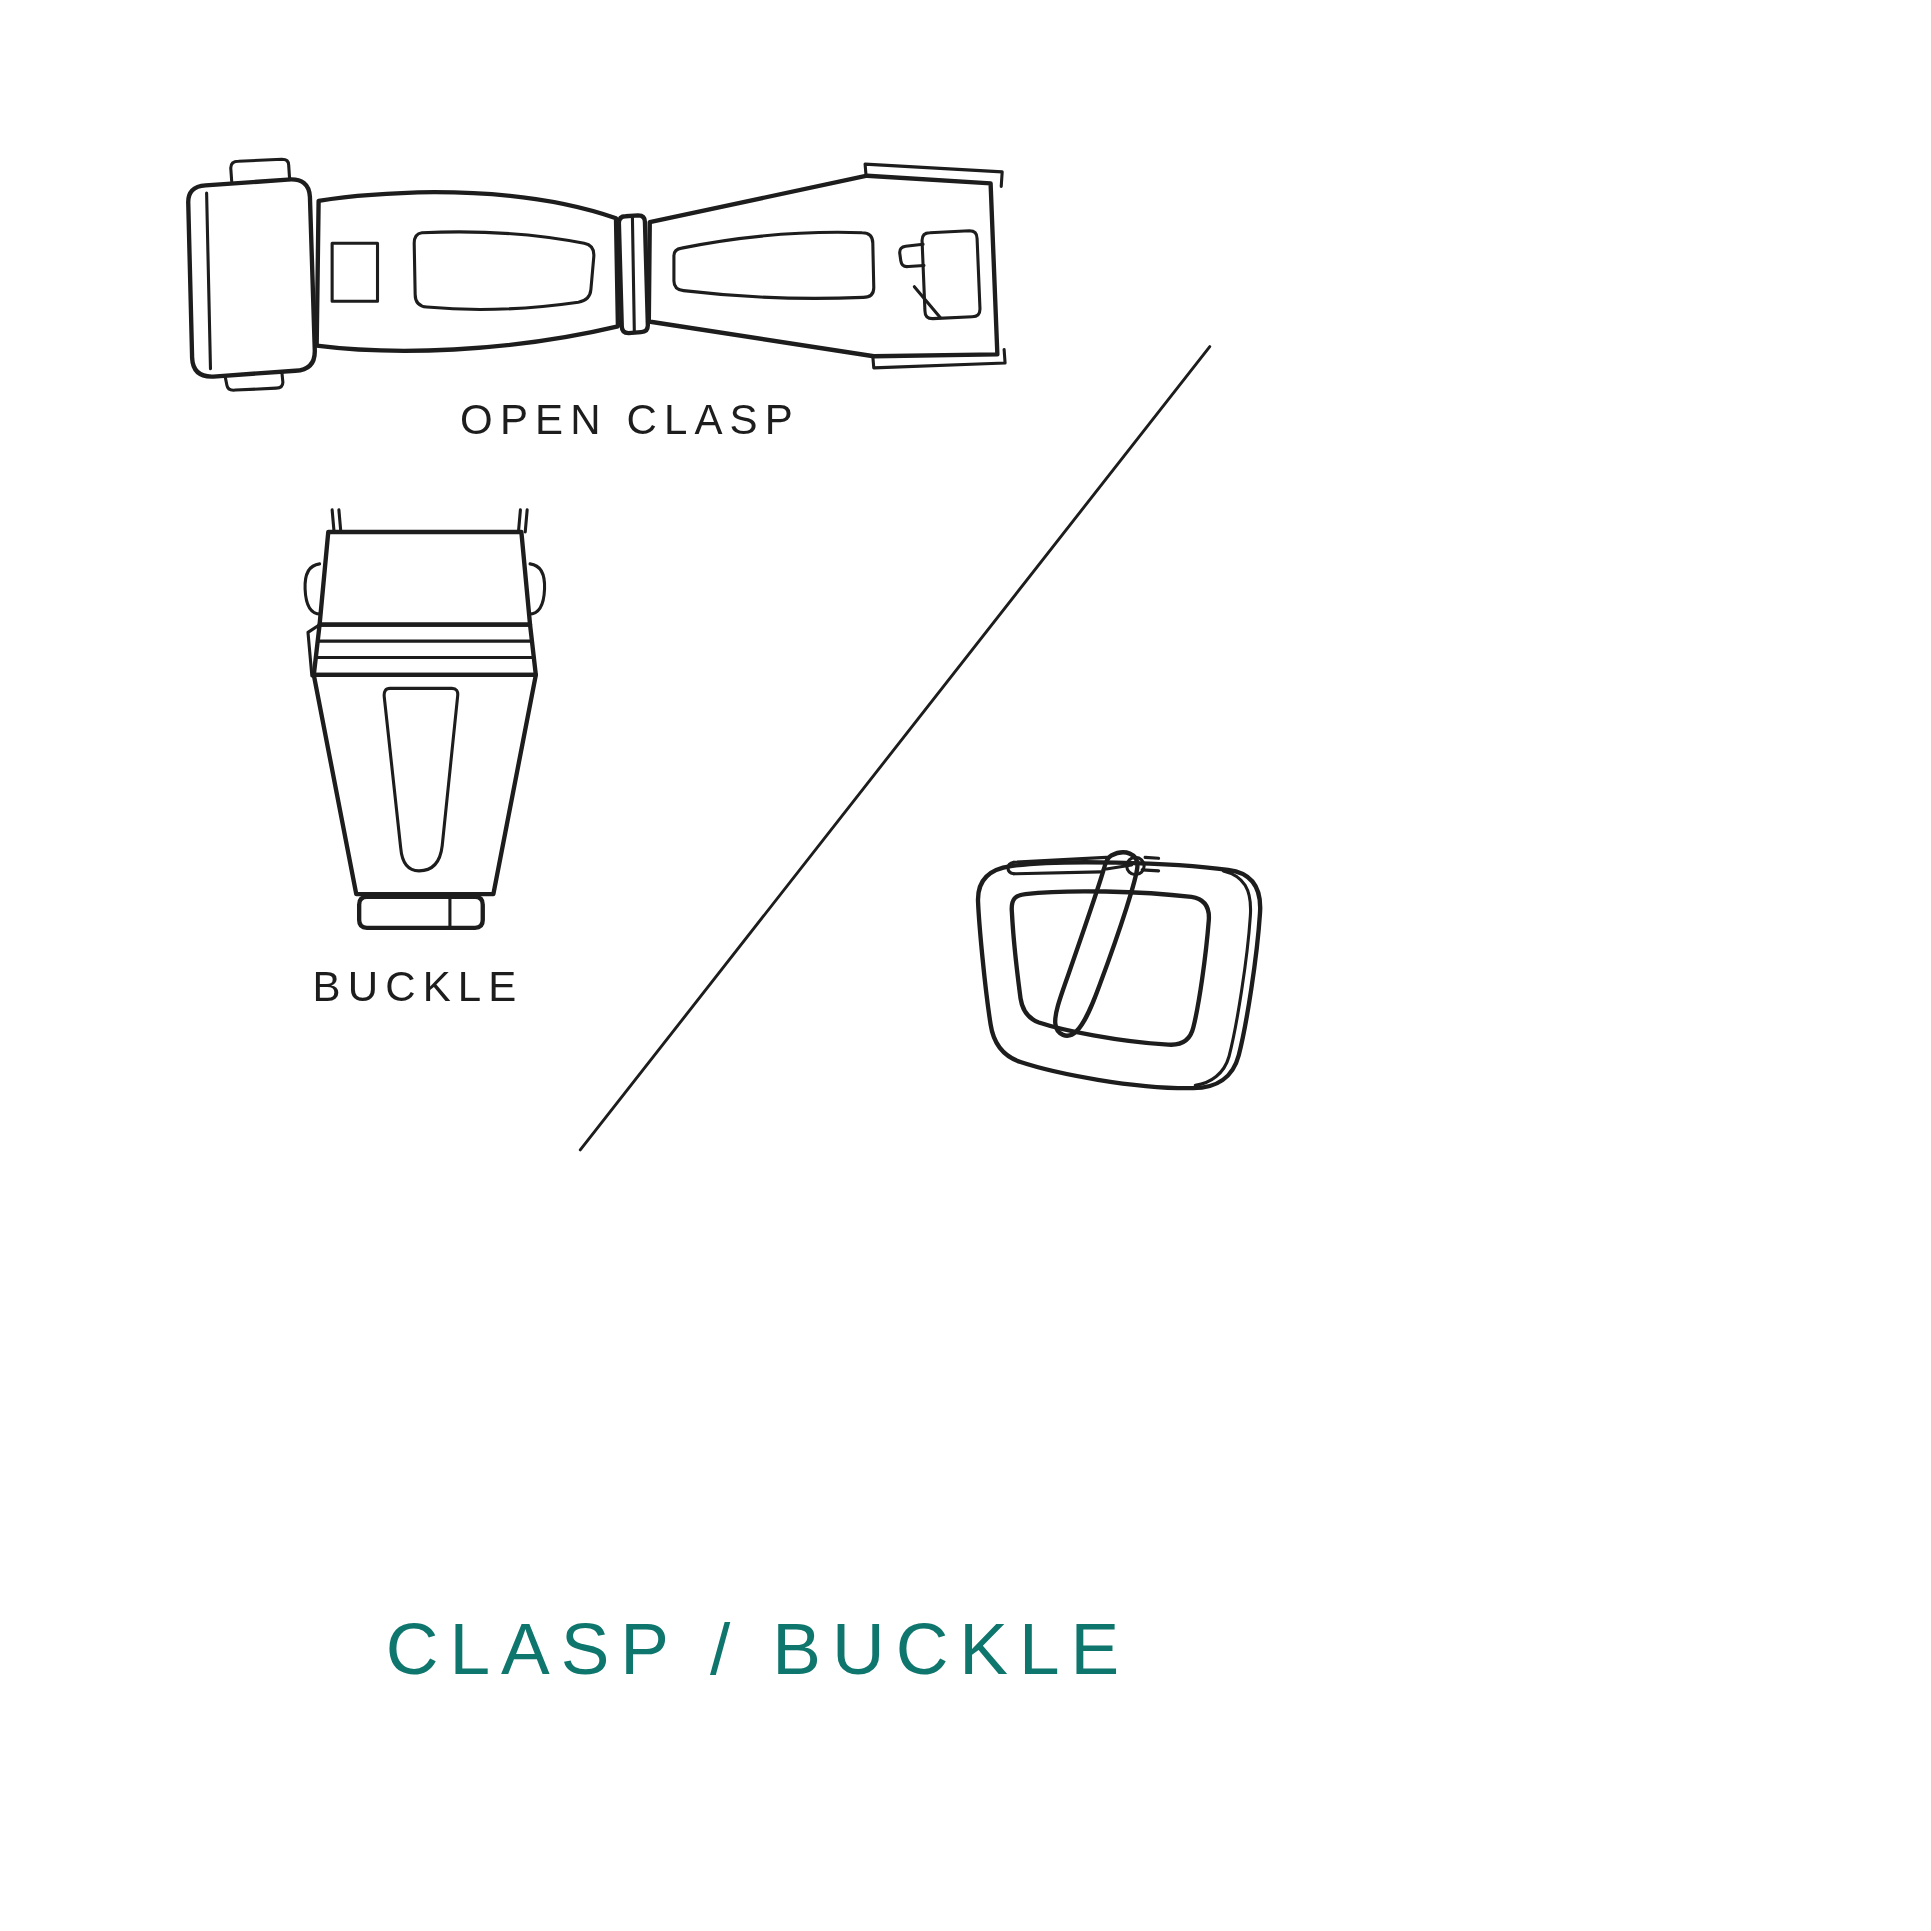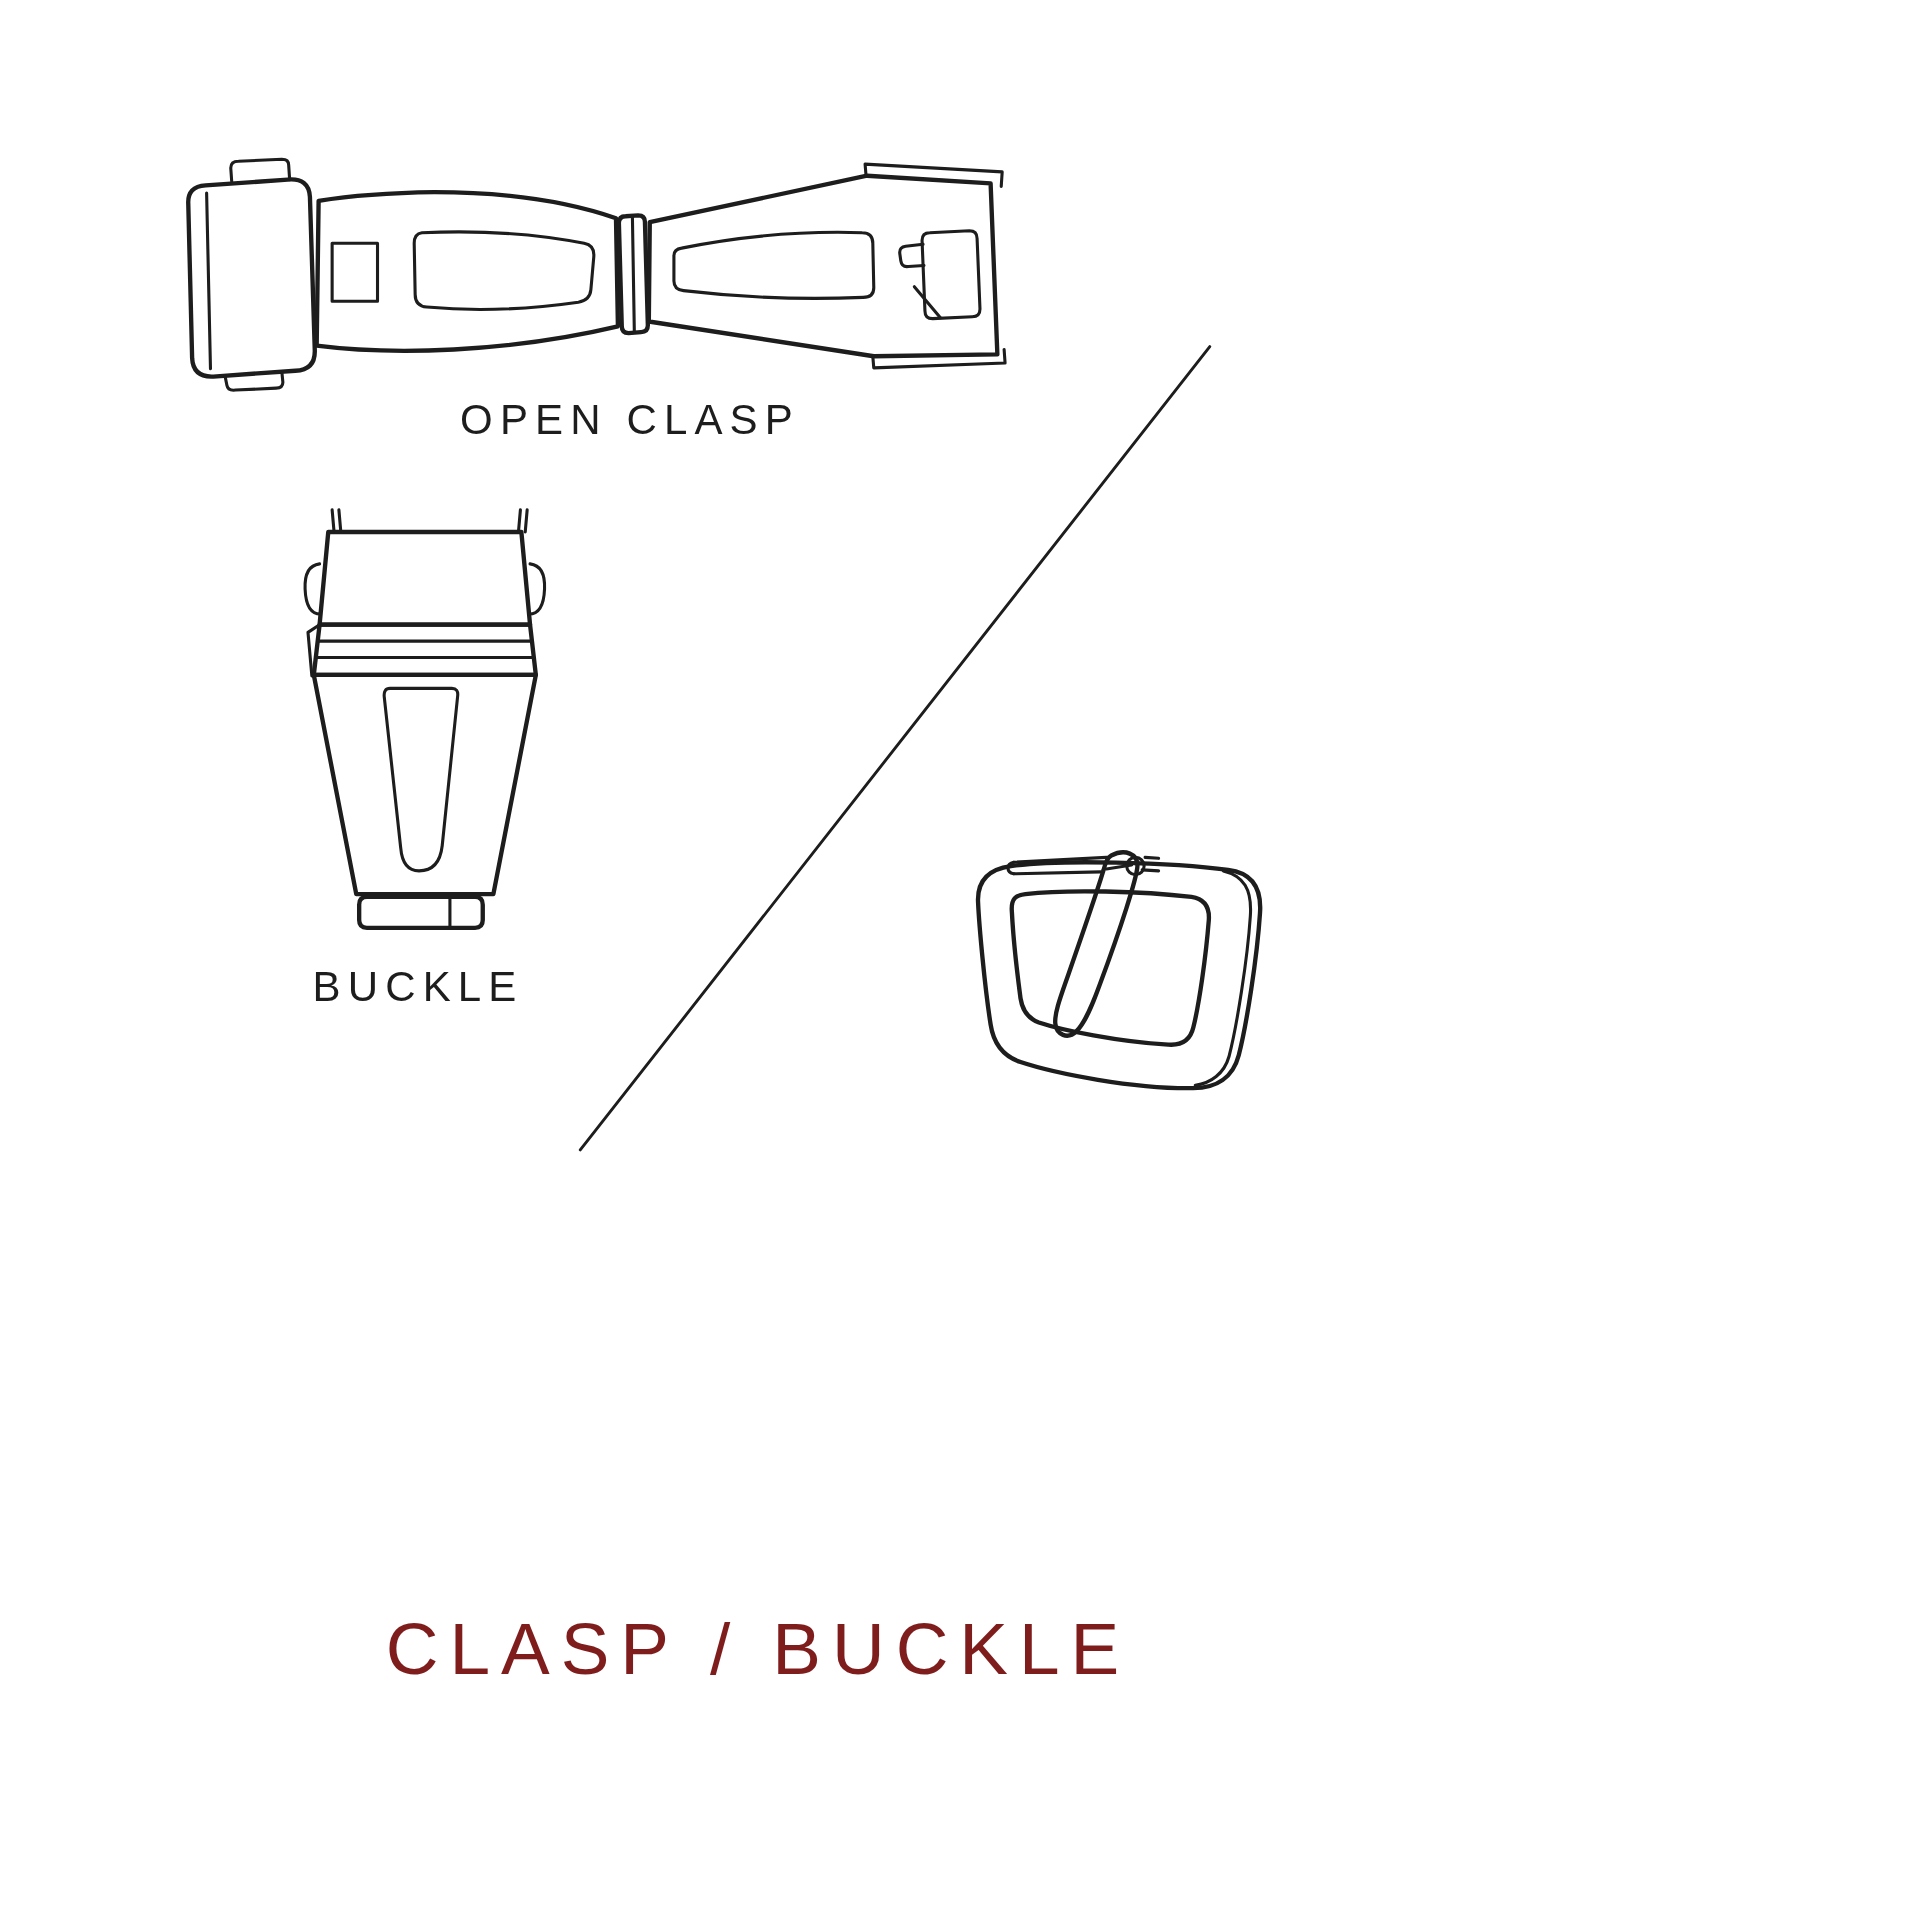--- a/index.html
+++ b/index.html
@@ -42,21 +42,21 @@
     color: #1d1d1d;
     font-size: 42px;
     font-weight: 400;
     letter-spacing: 0.17em;
     white-space: nowrap;
     user-select: none;
   }
   .title {
     position: absolute;
     transform: translateX(-50%);
-    color: #7f1d1d;
+    color: #0f766e;
     font-size: 73px;
     font-weight: 400;
     letter-spacing: 0.15em;
     white-space: nowrap;
     user-select: none;
   }
 </style>
 </head>
 <body>
 

